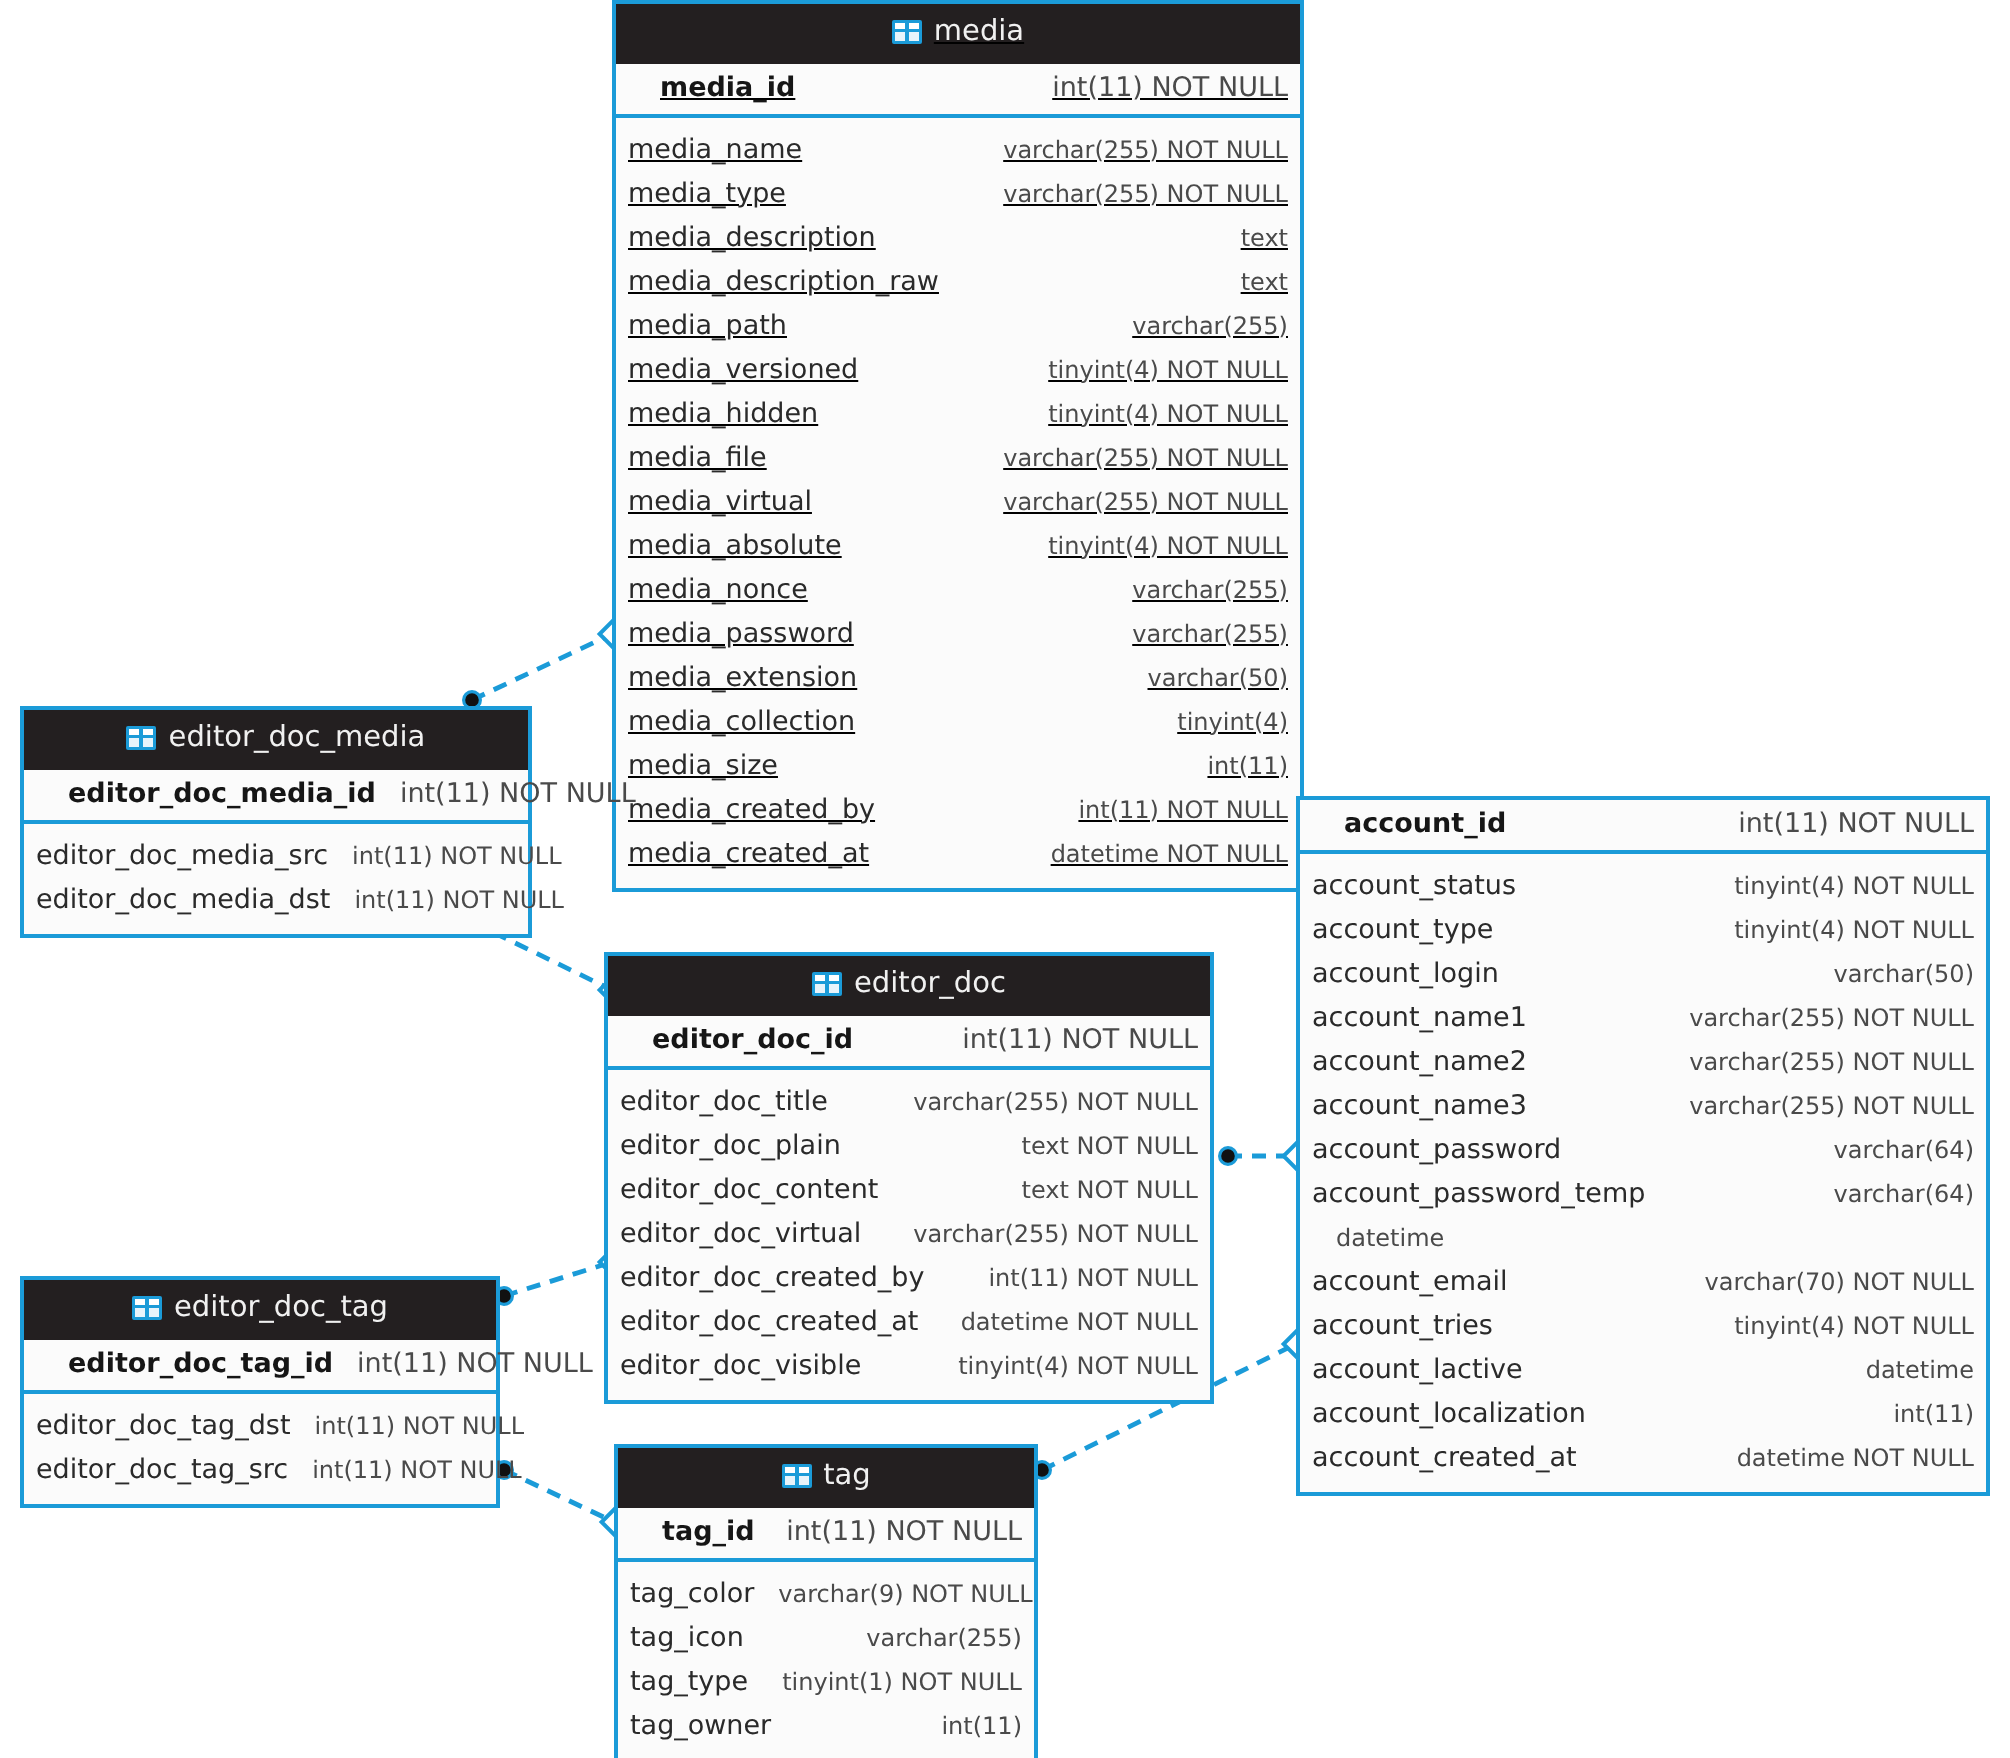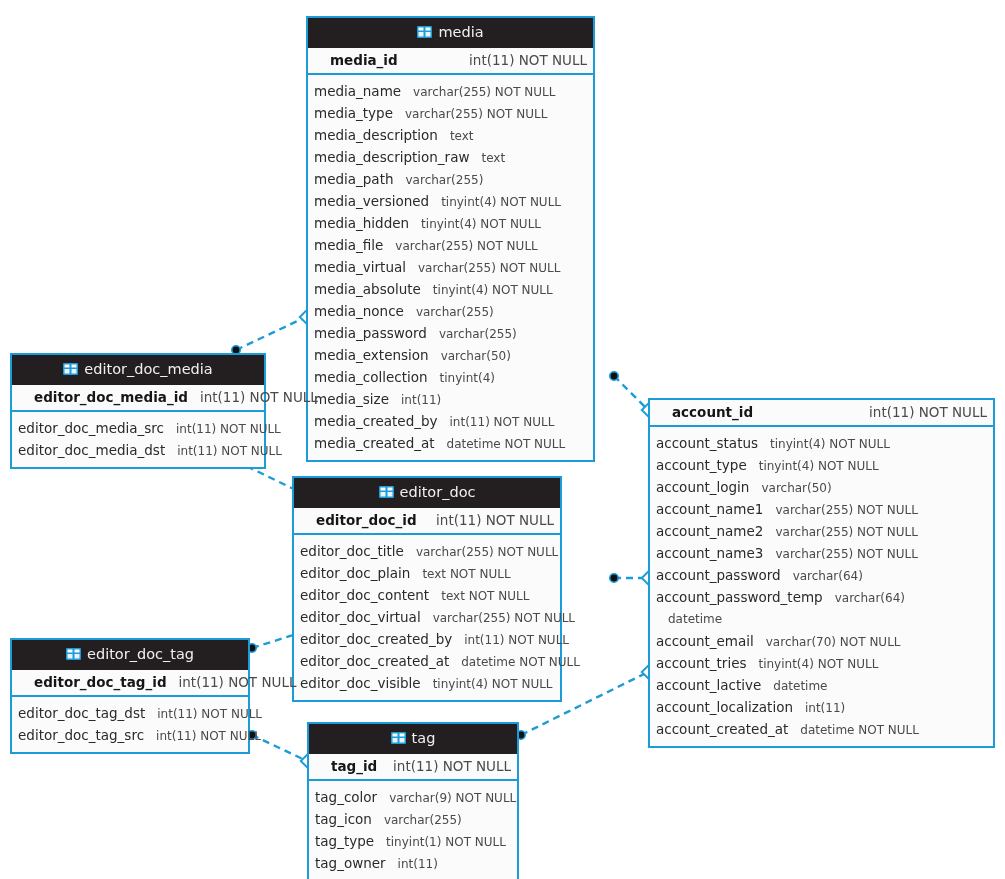--- a/index.html
+++ b/index.html
@@ -69,40 +69,41 @@
     font-size: 13.5px;
     padding-left: 12px;
     white-space: nowrap;
   }
   .entity-cols {
     padding: 5px 6px 6px 6px;
     background: #fbfbfb;
   }
   .col-row {
     display: flex;
+    justify-content: space-between;
     align-items: baseline;
     height: 22px;
     line-height: 22px;
   }
   .col-row .col-name {
     color: #2a2a2a;
     font-size: 13.5px;
     white-space: nowrap;
   }
   .col-row .col-type {
     color: #4a4a4a;
     font-size: 12px;
     padding-left: 12px;
     white-space: nowrap;
   }
 
   
-  #ent-media          { left: 306px; top: 16px;   width: 289px; }
+  #ent-media          { left: 306px; top: 0;   width: 346px; text-decoration: underline; }
   #ent-account        { left: 648px; top: 398px; width: 347px; }
-  #ent-editor_doc     { left: 292px; top: 476px; width: 270px; }
+  #ent-editor_doc     { left: 302px; top: 476px; width: 305px; }
   #ent-editor_doc_media { left: 10px; top: 353px; width: 256px; }
   #ent-editor_doc_tag { left: 10px;  top: 638px; width: 240px; }
   #ent-tag            { left: 307px; top: 722px; width: 212px; }
 </style>
 </head>
 <body>
 
 <div id="canvas">
 
   <svg id="edges" viewBox="0 0 1005 879" width="1005" height="879">

